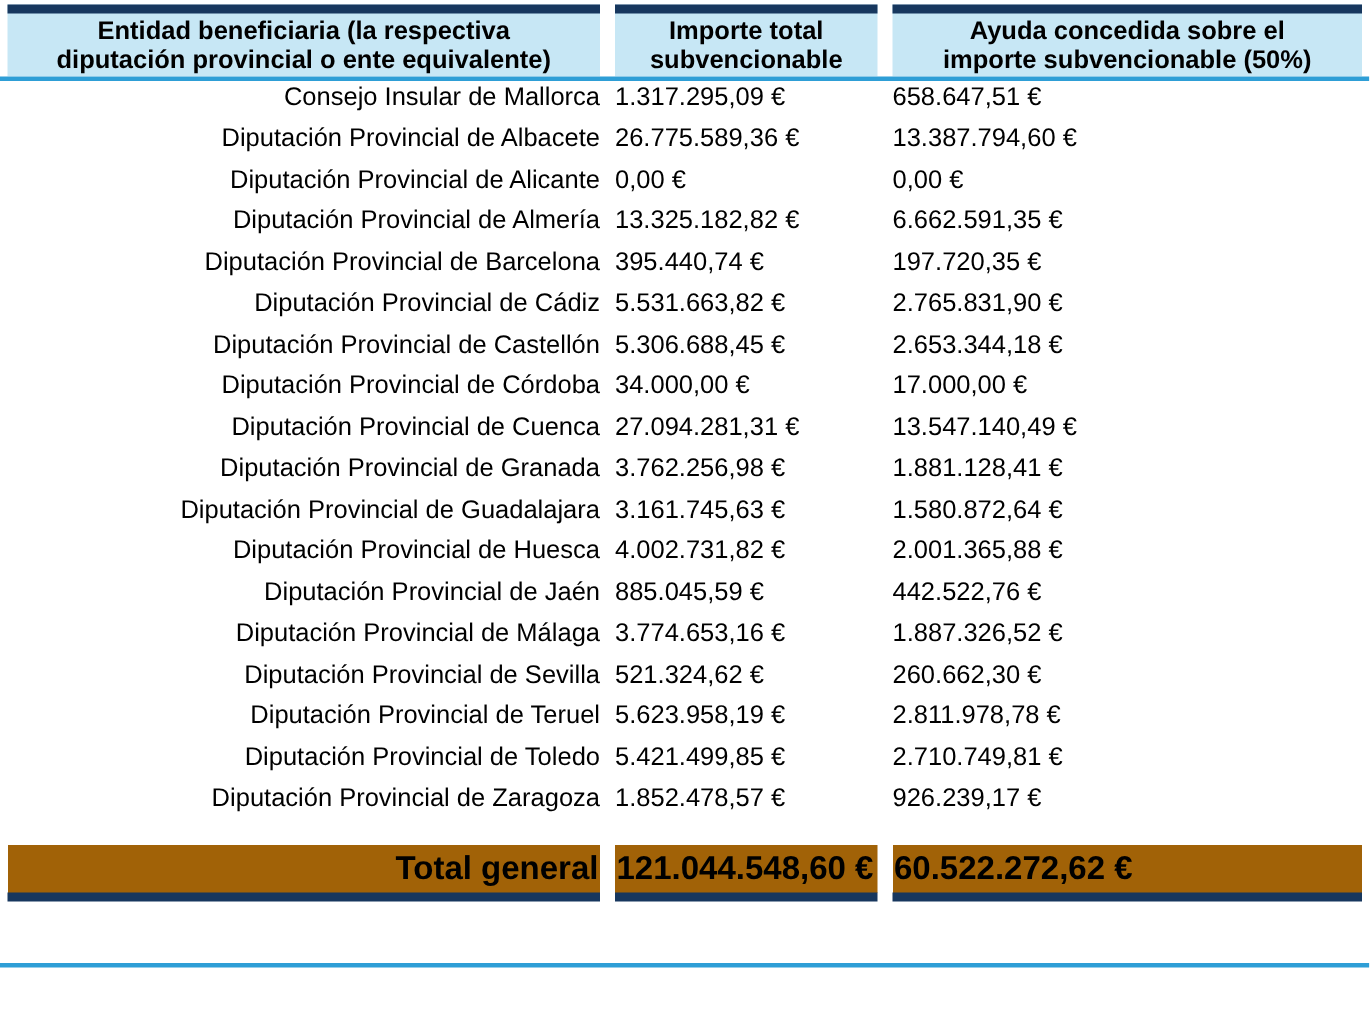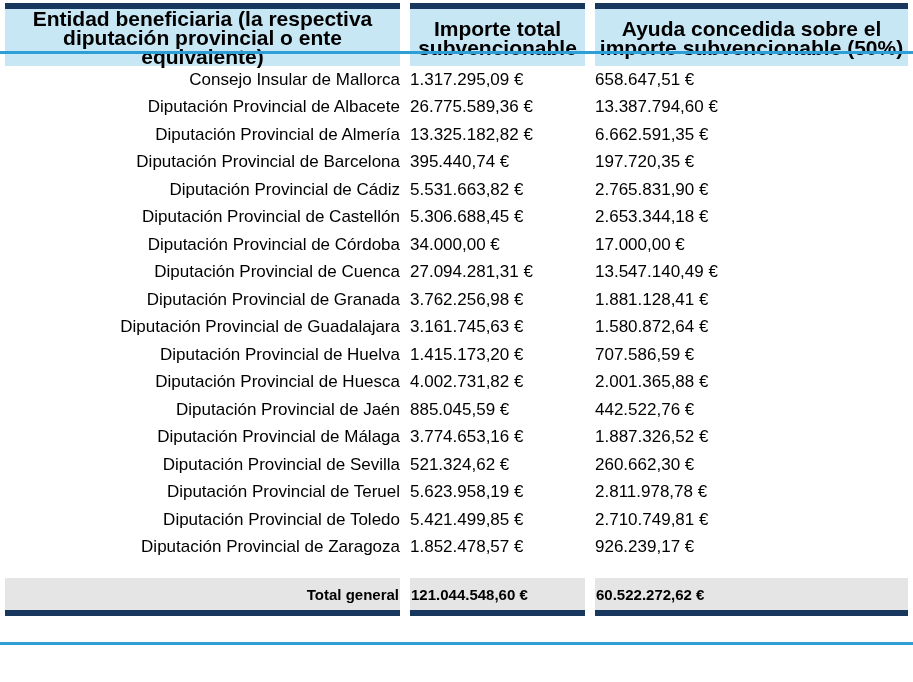--- a/index.html
+++ b/index.html
@@ -27,21 +27,21 @@
   col.c1 { width: 395px; }
   col.c2 { width: 175px; }
   col.c3 { width: 313px; }
 
   
   thead th {
     background: #c7e7f5;
     border-top: 6px solid #17375e;
     height: 42px;
     padding: 0 2px;
-    font-size: 21px;
+    font-size: 17px;
     line-height: 19px;
     font-weight: bold;
     color: #000;
     text-align: center;
     vertical-align: middle;
   }
 
   
   tbody td {
     height: 27.5px;
@@ -51,26 +51,26 @@
     background: #ffffff;
     vertical-align: middle;
     white-space: nowrap;
     overflow: hidden;
   }
   td.cell-entity { text-align: right;  padding-left: 6px; }
   td.cell-amount { padding-right: 4px; }
 
   
   tfoot td {
-    background: #e5e5e5;
+    background: #a16207;
     border-top: 17px solid transparent;
     border-bottom: 6px solid #17375e;
     background-clip: padding-box;
     height: 30px;
-    font-size: 15px;
+    font-size: 22px;
     font-weight: bold;
     color: #000;
     vertical-align: middle;
     white-space: nowrap;
   }
   tfoot td.cell-entity { padding-left: 6px; }
   tfoot td.cell-amount { padding-right: 4px; }
 
   
   .rule {
@@ -121,20 +121,25 @@
     <td class="cell-amount">1.317.295,09 €</td>
     <td class="cell-amount">658.647,51 €</td>
   </tr>
 
   <tr>
     <td class="cell-entity">Diputación Provincial de Albacete</td>
     <td class="cell-amount">26.775.589,36 €</td>
     <td class="cell-amount">13.387.794,60 €</td>
   </tr>
 
+  <tr>
+    <td class="cell-entity">Diputación Provincial de Alicante</td>
+    <td class="cell-amount">0,00 €</td>
+    <td class="cell-amount">0,00 €</td>
+  </tr>
 
   <tr>
     <td class="cell-entity">Diputación Provincial de Almería</td>
     <td class="cell-amount">13.325.182,82 €</td>
     <td class="cell-amount">6.662.591,35 €</td>
   </tr>
 
   <tr>
     <td class="cell-entity">Diputación Provincial de Barcelona</td>
     <td class="cell-amount">395.440,74 €</td>
@@ -170,25 +175,20 @@
     <td class="cell-amount">3.762.256,98 €</td>
     <td class="cell-amount">1.881.128,41 €</td>
   </tr>
 
   <tr>
     <td class="cell-entity">Diputación Provincial de Guadalajara</td>
     <td class="cell-amount">3.161.745,63 €</td>
     <td class="cell-amount">1.580.872,64 €</td>
   </tr>
 
-  <tr>
-    <td class="cell-entity">Diputación Provincial de Huelva</td>
-    <td class="cell-amount">1.415.173,20 €</td>
-    <td class="cell-amount">707.586,59 €</td>
-  </tr>
 
   <tr>
     <td class="cell-entity">Diputación Provincial de Huesca</td>
     <td class="cell-amount">4.002.731,82 €</td>
     <td class="cell-amount">2.001.365,88 €</td>
   </tr>
 
   <tr>
     <td class="cell-entity">Diputación Provincial de Jaén</td>
     <td class="cell-amount">885.045,59 €</td>

